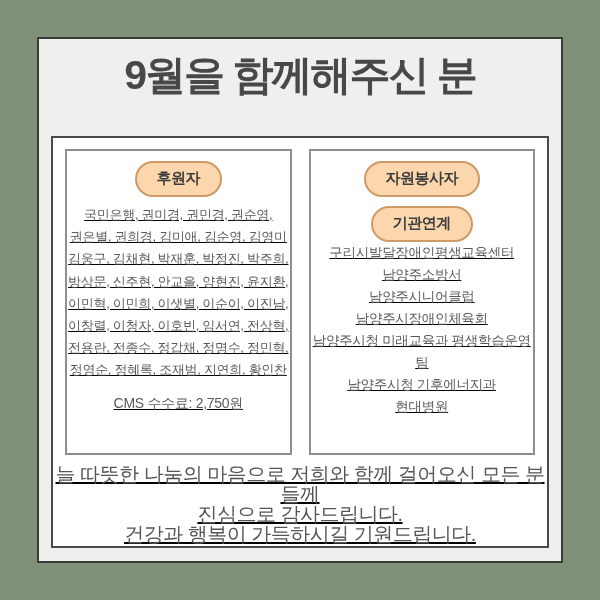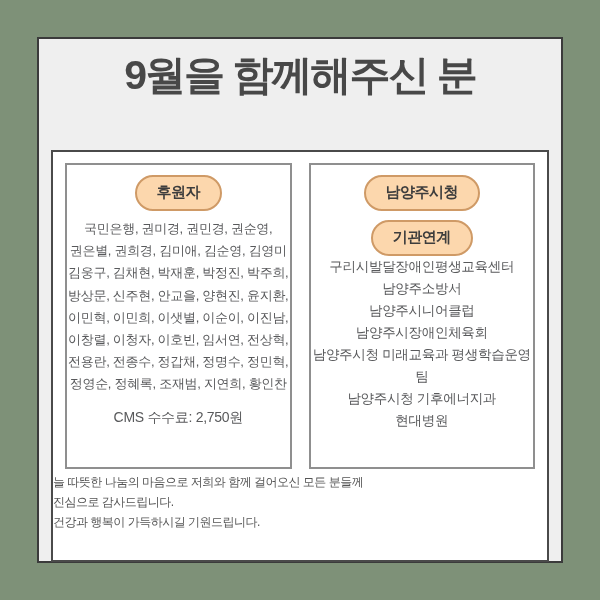--- a/index.html
+++ b/index.html
@@ -35,24 +35,25 @@
     width: 100%;
     text-align: center;
     font-size: 41px;
     font-weight: bold;
     letter-spacing: -2px;
     color: var(--title-color);
   }
 
   .content-box {
     position: absolute;
-    left: 12px; top: 111px;
+    left: 12px; top: 97px;
     width: 498px; height: 412px;
     background: var(--panel-bg);
     border: 2px solid var(--box-border);
+    text-decoration: underline;
   }
 
   .panels {
     display: flex;
     gap: 17px;
     padding: 11px 12px 0 12px;
   }
 
   .panel {
     flex: 1;
@@ -95,22 +96,23 @@
 
   .org-list {
     font-size: 13.5px;
     line-height: 22px;
     letter-spacing: -0.3px;
     color: var(--text-color);
     white-space: pre-line;
   }
 
   .closing-message {
-    margin-top: 3px;
-    font-size: 12px;
+    margin-top: 9px;
+    text-align: center;
+    font-size: 20px;
     line-height: 20px;
     letter-spacing: -0.5px;
     color: #555555;
     white-space: pre-line;
   }
 </style>
 </head>
 <body>
 
 <div class="card">
@@ -128,21 +130,21 @@
 김웅구, 김채현, 박재훈, 박정진, 박주희,
 방상문, 신주현, 안교을, 양현진, 윤지환,
 이민혁, 이민희, 이샛별, 이순이, 이진남,
 이창렬, 이청자, 이호빈, 임서연, 전상혁,
 전용란, 전종수, 정갑채, 정명수, 정민혁,
 정영순, 정혜록, 조재범, 지연희, 황인찬</div>
         <div class="cms-detail">CMS 수수료: 2,750원</div>
       </section>
 
       <section class="panel">
-        <span class="badge">남양주시청</span>
+        <span class="badge">자원봉사자</span>
         <span class="badge badge-2">기관연계</span>
         <div class="org-list">구리시발달장애인평생교육센터
 남양주소방서
 남양주시니어클럽
 남양주시장애인체육회
 남양주시청 미래교육과 평생학습운영팀
 남양주시청 기후에너지과
 현대병원</div>
       </section>
 

